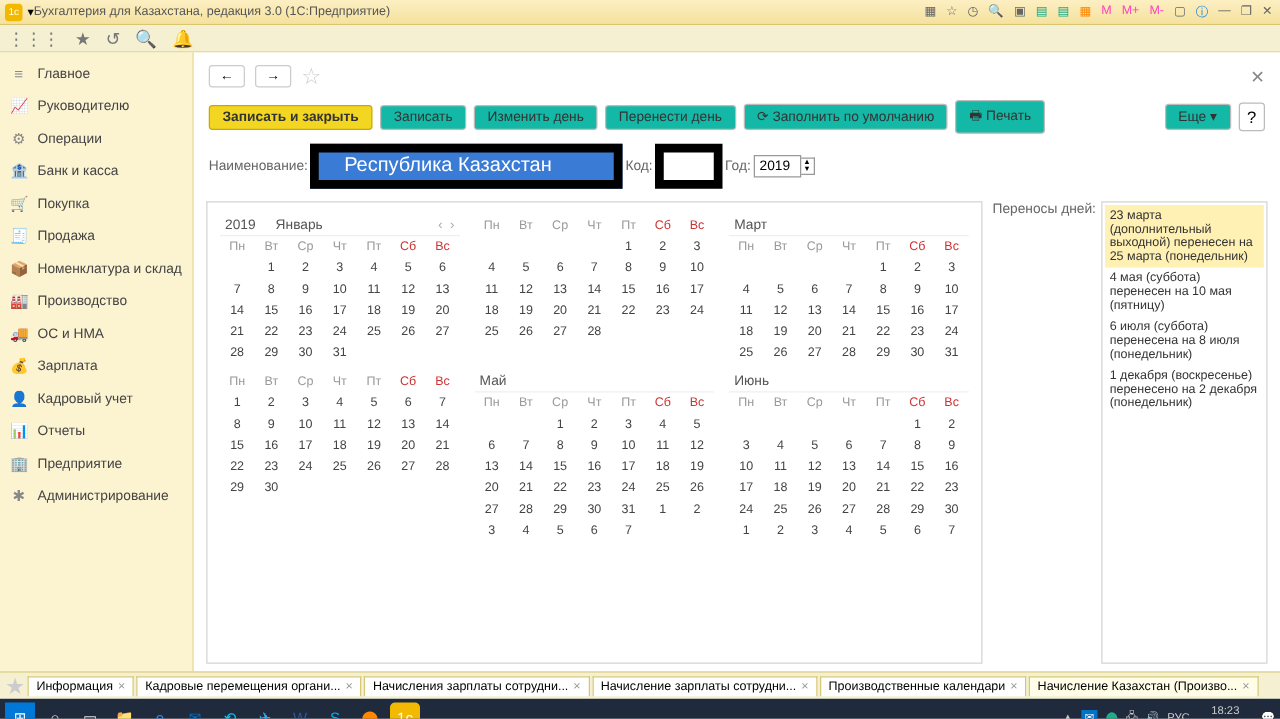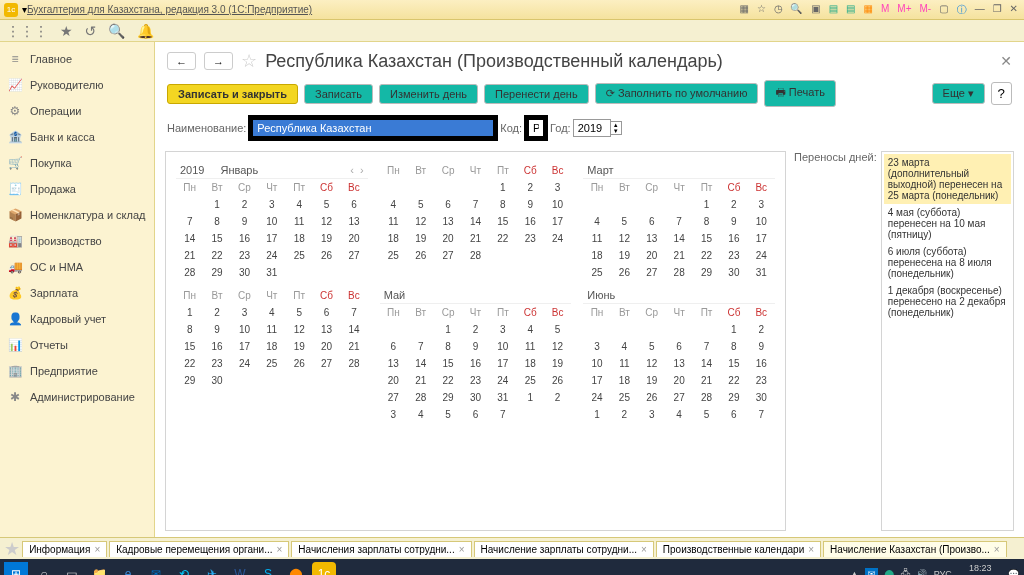--- a/index.html
+++ b/index.html
@@ -1,40 +1,40 @@
 <!DOCTYPE html>
 <html><head>
   <meta charset="utf-8">
   <style>
     * { box-sizing: border-box; margin: 0; padding: 0; font-family: Arial, sans-serif; }
     body { width: 1024px; height: 575px; overflow: hidden; background: #fff; font-size: 11px; }
     .titlebar { height: 20px; background: linear-gradient(#fcefc2, #f5e29e); border-bottom: 1px solid #d9c56d; display: flex; align-items: center; padding: 0 4px; font-size: 10px; }
     .titlebar .logo { width: 14px; height: 14px; background: #f2b900; border-radius: 3px; margin-right: 4px; display: flex; align-items: center; justify-content: center; font-size: 8px; color: #fff; }
-    .titlebar .title-text { flex: 1; color: #555; text-decoration: underline; }
+    .titlebar .title-text { flex: 1; color: #555; }
     .titlebar .sysicons { display: flex; gap: 4px; }
     .titlebar .sysicons span { padding: 0 2px; color: #666; cursor: pointer; }
     .toolbar-top { height: 22px; background: #f5f0d1; border-bottom: 1px solid #e2d58b; display: flex; align-items: center; padding: 0 6px; gap: 12px; }
     .toolbar-top span { color: #777; font-size: 14px; cursor: pointer; }
     .main { display: flex; height: 495px; }
     .sidebar { width: 155px; background: #fcf3d1; border-right: 1px solid #e2d58b; padding: 4px 0; overflow: hidden; }
     .sidebar-item { display: flex; align-items: center; padding: 6px 8px; color: #444; font-size: 11px; cursor: pointer; gap: 8px; }
     .sidebar-item .icn { width: 14px; text-align: center; color: #888; font-size: 12px; }
     .content { flex: 1; background: #fff; display: flex; flex-direction: column; }
     .header-row { padding: 8px 12px 4px 12px; display: flex; align-items: center; gap: 8px; }
     .nav-btn { border: 1px solid #ccc; border-radius: 3px; padding: 2px 8px; background: #fff; cursor: pointer; font-size: 11px; }
     .star { color: #ccc; font-size: 18px; cursor: pointer; }
     .page-title { font-size: 18px; color: #444; }
     .close-x { margin-left: auto; color: #888; cursor: pointer; font-size: 14px; }
     .btn-row { padding: 4px 12px; display: flex; align-items: center; gap: 6px; flex-wrap: wrap; }
     .btn { border: 1px solid #bbb; border-radius: 3px; padding: 3px 10px; background: #14b8a6; cursor: pointer; font-size: 11px; color: #333; }
     .btn-primary { background: #f3d622; border-color: #c9a800; font-weight: bold; }
     .btn-row .spacer { flex: 1; }
     .form-row { padding: 4px 12px; display: flex; align-items: center; gap: 2px; font-size: 11px; }
     .form-row label { color: #666; }
-    .text-input { border: 5px solid #000000; padding: 2px 4px; font-size: 11px; }
+    .text-input { border: 7px solid #000000; padding: 2px 20px; font-size: 16px; }
     .text-input.name { width: 250px; background: #3a7bd5; color: #fff; }
     .text-input.code { width: 24px; text-align: center; }
     .year-spinner { display: flex; align-items: center; }
     .year-spinner input { width: 38px; border: 1px solid #999; padding: 2px 4px; font-size: 11px; }
     .year-spinner .spin { display: flex; flex-direction: column; border: 1px solid #999; border-left: 0; }
     .year-spinner .spin span { font-size: 6px; padding: 0 2px; line-height: 6px; cursor: pointer; }
     .body-area { display: flex; flex: 1; padding: 6px 10px; gap: 8px; overflow: hidden; }
     .cal-box { flex: 1; border: 1px solid #d4d4d4; padding: 10px; overflow: hidden; }
     .cal-grid { display: grid; grid-template-columns: repeat(3, 1fr); gap: 6px 12px; }
     .month { }
@@ -158,21 +158,20 @@
         <span class="icn">✱</span>
         <span>Администрирование</span>
       </div>
     </div>
 
   <div class="content">
     <div class="header-row">
       <button class="nav-btn">←</button>
       <button class="nav-btn">→</button>
       <span class="star">☆</span>
-      <span class="page-title">Республика Казахстан (Производственный календарь)</span>
       <span class="close-x">✕</span>
     </div>
 
     <div class="btn-row">
       <button class="btn btn-primary">Записать и закрыть</button>
       <button class="btn">Записать</button>
       <button class="btn">Изменить день</button>
       <button class="btn">Перенести день</button>
       <button class="btn">⟳ <span>Заполнить по умолчанию</span></button>
       <button class="btn">🖶 <span>Печать</span></button>

